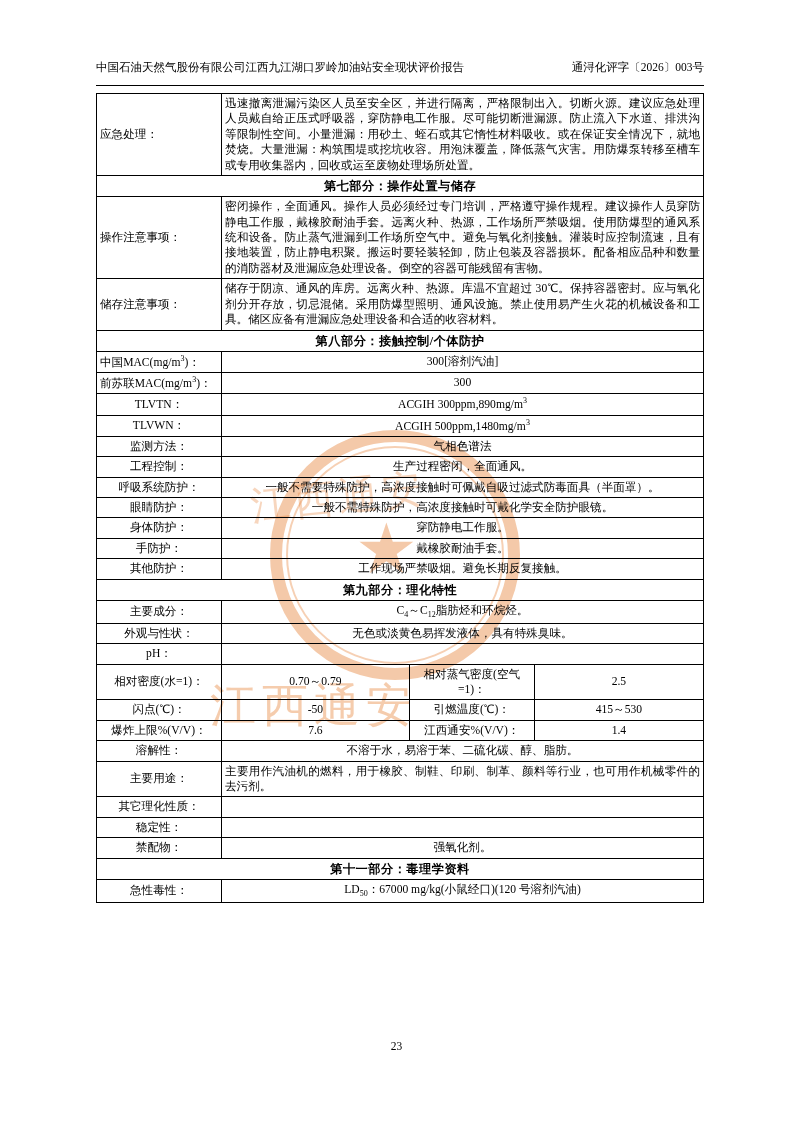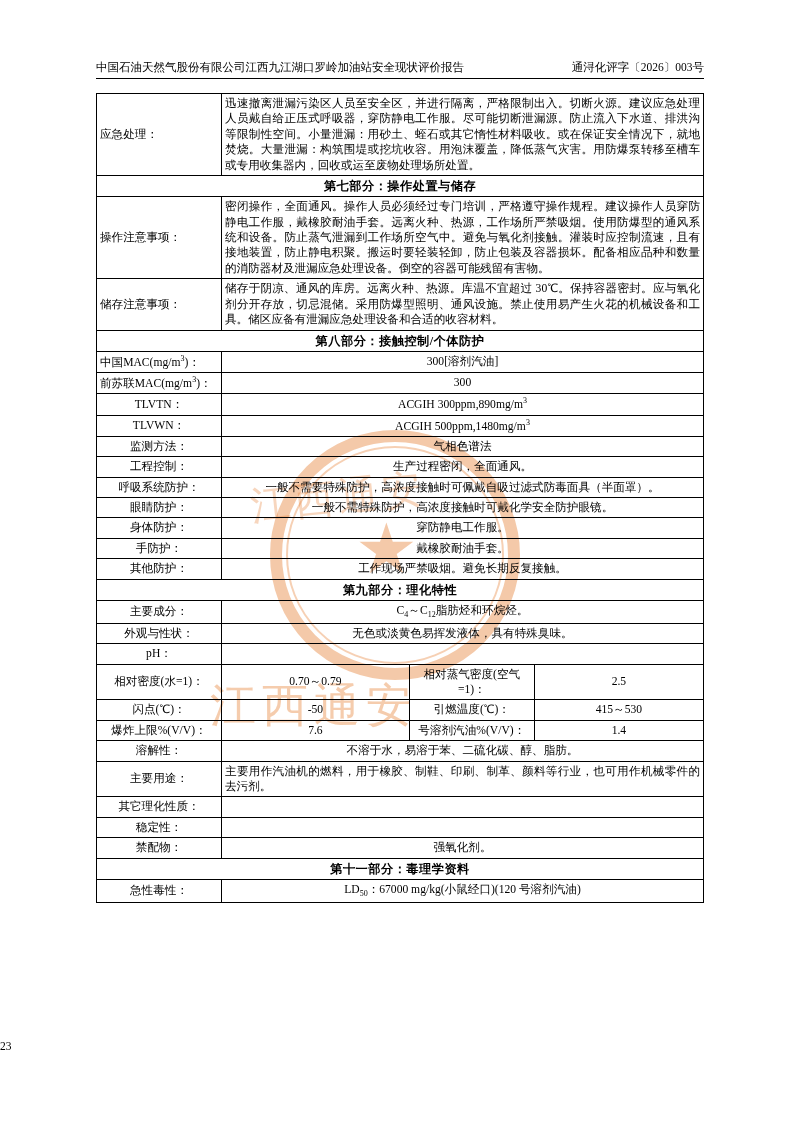--- a/index.html
+++ b/index.html
@@ -19,21 +19,21 @@
   .header {
     position: absolute;
     top: 60px;
     left: 96px;
     width: 608px;
     display: flex;
     justify-content: space-between;
     align-items: flex-end;
     font-size: 11.5px;
     font-family: "Liberation Serif", serif;
-    padding-bottom: 3px;
+    padding-bottom: 10px;
     border-bottom: 1px solid #000;
     letter-spacing: 0px;
   }
   .header .right { white-space: nowrap; }
 
   .watermark {
     position: absolute;
     left: 150px;
     top: 430px;
     width: 500px;
@@ -127,21 +127,21 @@
   }
   td.justify {
     text-align: justify;
     text-justify: inter-ideograph;
   }
   .pagenum {
     position: absolute;
     top: 1040px;
     left: 0;
     width: 793px;
-    text-align: left;
+    text-align: center;
     font-size: 11.5px;
     font-family: "Liberation Serif", serif;
   }
   sub { font-size: 8px; }
   sup { font-size: 8px; }
 </style>
 </head>
 <body>
 
 <div class="page">
@@ -246,21 +246,21 @@
     </tr>
     <tr>
       <td class="lbl">闪点(℃)：</td>
       <td class="val">-50</td>
       <td class="lbl">引燃温度(℃)：</td>
       <td class="val">415～530</td>
     </tr>
     <tr>
       <td class="lbl">爆炸上限%(V/V)：</td>
       <td class="val">7.6</td>
-      <td class="lbl">号溶剂汽油%(V/V)：</td>
+      <td class="lbl">江西通安%(V/V)：</td>
       <td class="val">1.4</td>
     </tr>
     <tr>
       <td class="lbl">溶解性：</td>
       <td class="val" colspan="3">不溶于水，易溶于苯、二硫化碳、醇、脂肪。</td>
     </tr>
     <tr>
       <td class="lbl">主要用途：</td>
       <td class="val justify" colspan="3">主要用作汽油机的燃料，用于橡胶、制鞋、印刷、制革、颜料等行业，也可用作机械零件的去污剂。</td>
     </tr>

